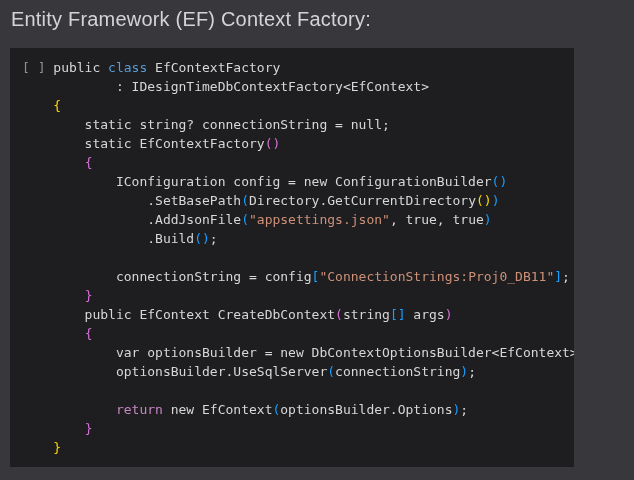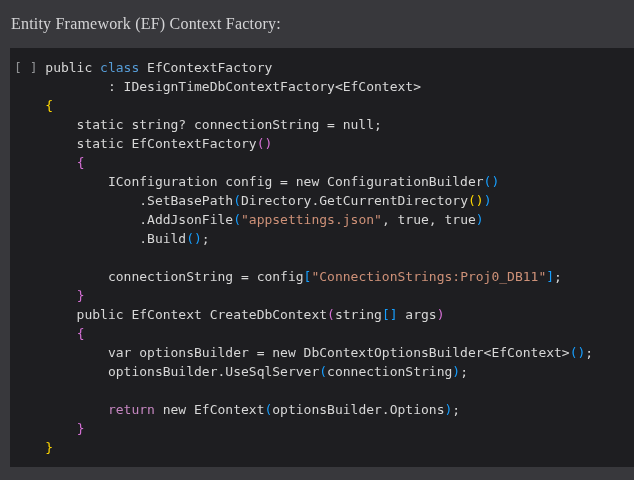--- a/index.html
+++ b/index.html
@@ -10,36 +10,35 @@
     width: 634px;
     height: 480px;
     background: #38383c;
     font-family: "Liberation Sans", sans-serif;
     overflow: hidden;
     position: relative;
   }
   .page-title {
     position: absolute;
     left: 11px;
-    top: 15px;
+    top: 8px;
     color: #d4d4d6;
-    font-size: 16px;
+    font-size: 20px;
     letter-spacing: 0.2px;
     white-space: nowrap;
-    font-family: Liberation Serif, serif;
   }
   .code-block {
     position: absolute;
     left: 10px;
     top: 48px;
-    width: 624px;
+    width: 564px;
     height: 419px;
     background: #1e1e21;
     box-sizing: border-box;
-    padding: 10px 0 10px 4px;
+    padding: 10px 0 10px 12px;
     overflow: hidden;
   }
   .code-content {
     margin: 0;
     font-family: "DejaVu Sans Mono", "Liberation Mono", monospace;
     font-size: 13px;
     line-height: 19px;
     white-space: pre;
   }
   .code-line {

